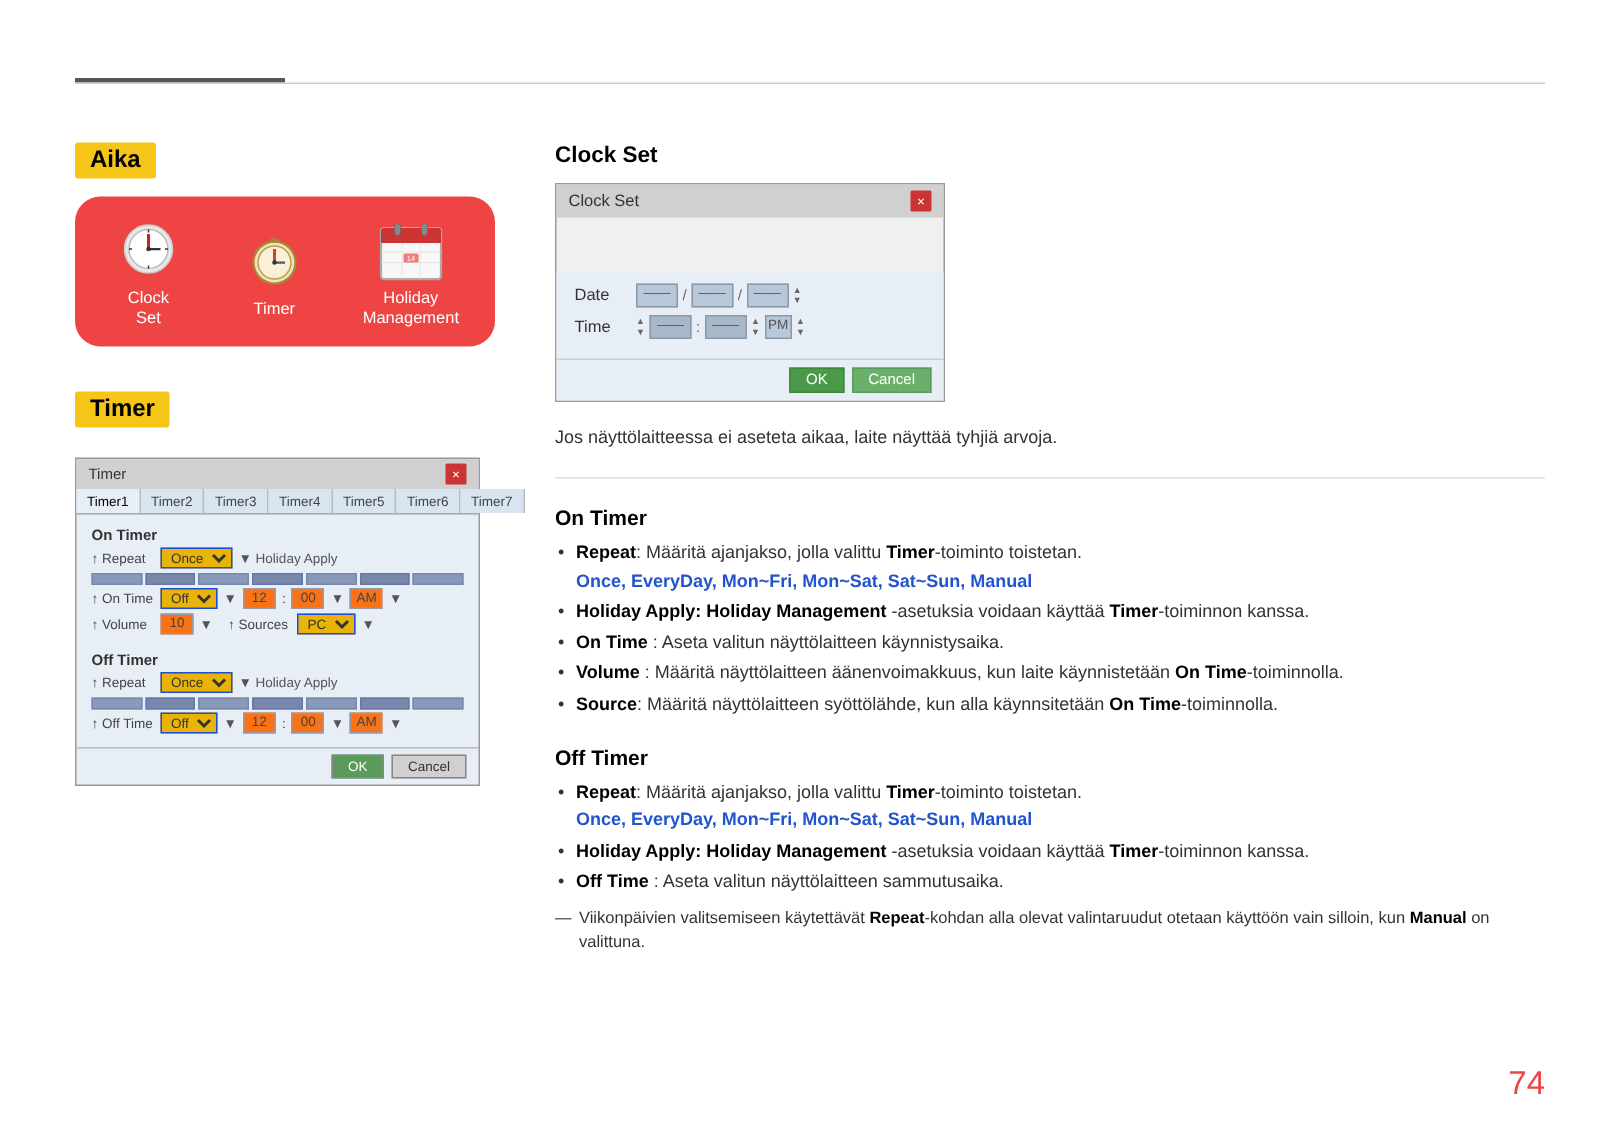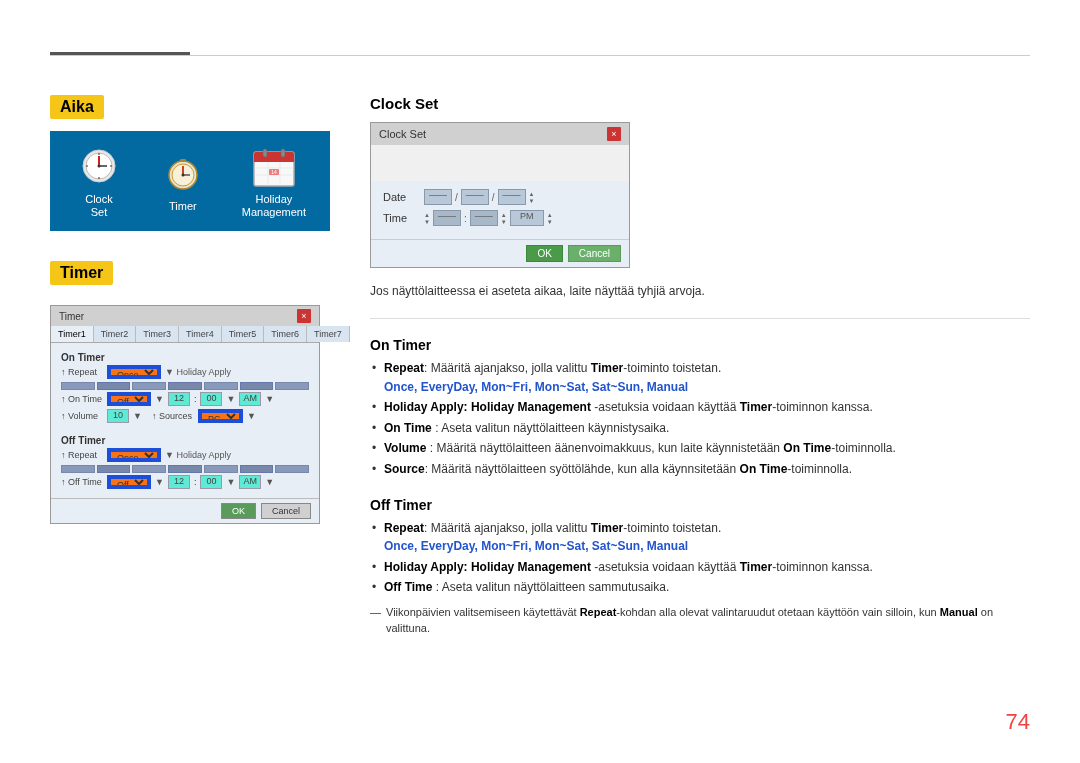--- a/index.html
+++ b/index.html
@@ -66,27 +66,28 @@
       margin-bottom: 12px;
       border-radius: 2px;
     }
 
     .section-badge.timer-badge {
       background: #f5c518;
     }
 
     
     .aika-menu-box {
-      background: #0369a1;
+      background: #ef4444;
       padding: 12px;
       display: flex;
       gap: 10px;
       align-items: center;
       justify-content: space-around;
       margin-bottom: 24px;
+      border-radius: 17px;
     }
 
     .menu-item {
       display: flex;
       flex-direction: column;
       align-items: center;
       color: #fff;
       font-size: 11px;
       gap: 5px;
     }
@@ -287,31 +288,31 @@
       margin-bottom: 3px;
     }
 
     .timer-field-label {
       width: 42px;
       font-size: 9px;
       color: #444;
     }
 
     .timer-select {
-      background: #f97316;
-      border: 4px solid #1d4ed8;
+      background: #eab308;
+      border: 1px solid #1d4ed8;
       height: 14px;
       font-size: 9px;
       padding: 0 2px;
       color: #333;
       min-width: 36px;
     }
 
     .timer-input-sm {
-      background: #5eead4;
+      background: #f97316;
       border: 1px solid #99a;
       width: 22px;
       height: 14px;
       font-size: 9px;
       color: #444;
       text-align: center;
     }
 
     .timer-footer {
       display: flex;
@@ -620,21 +621,21 @@
                   <span>▲</span>
                   <span>▼</span>
                 </div>
                 <span class="dialog-input" style="font-size:9px;background:#a8b8c8;">——</span>
                 <span class="dialog-sep">:</span>
                 <span class="dialog-input" style="font-size:9px;background:#a8b8c8;">——</span>
                 <div class="dialog-spinner">
                   <span>▲</span>
                   <span>▼</span>
                 </div>
-                <span class="dialog-input" style="font-size:9px;width:34px;">PM</span>
+                <span class="dialog-input" style="font-size:9px;width:18px;">PM</span>
                 <div class="dialog-spinner">
                   <span>▲</span>
                   <span>▼</span>
                 </div>
               </div>
             </div>
           </div>
           <div class="dialog-footer">
             <button class="dialog-btn ok-btn">OK</button>
             <button class="dialog-btn cancel-btn">Cancel</button>

